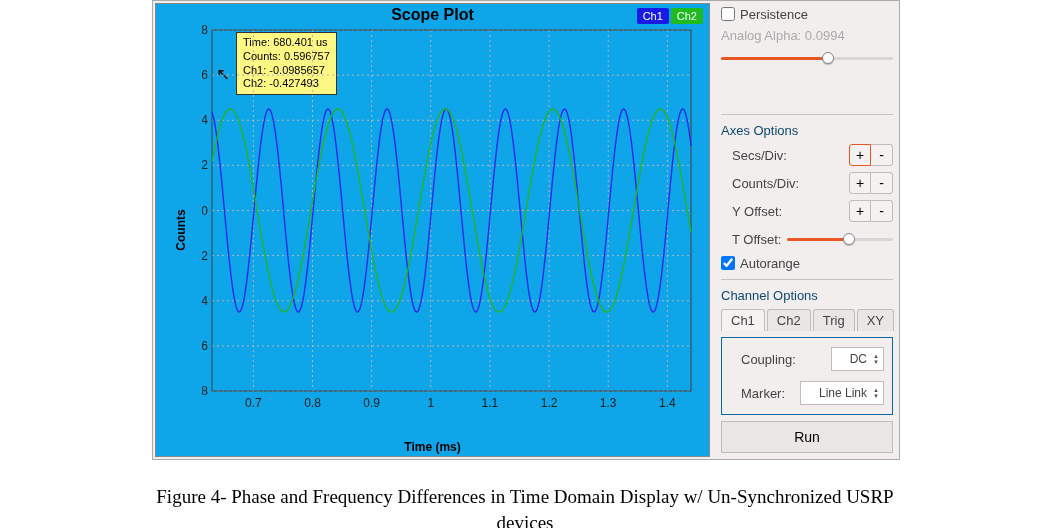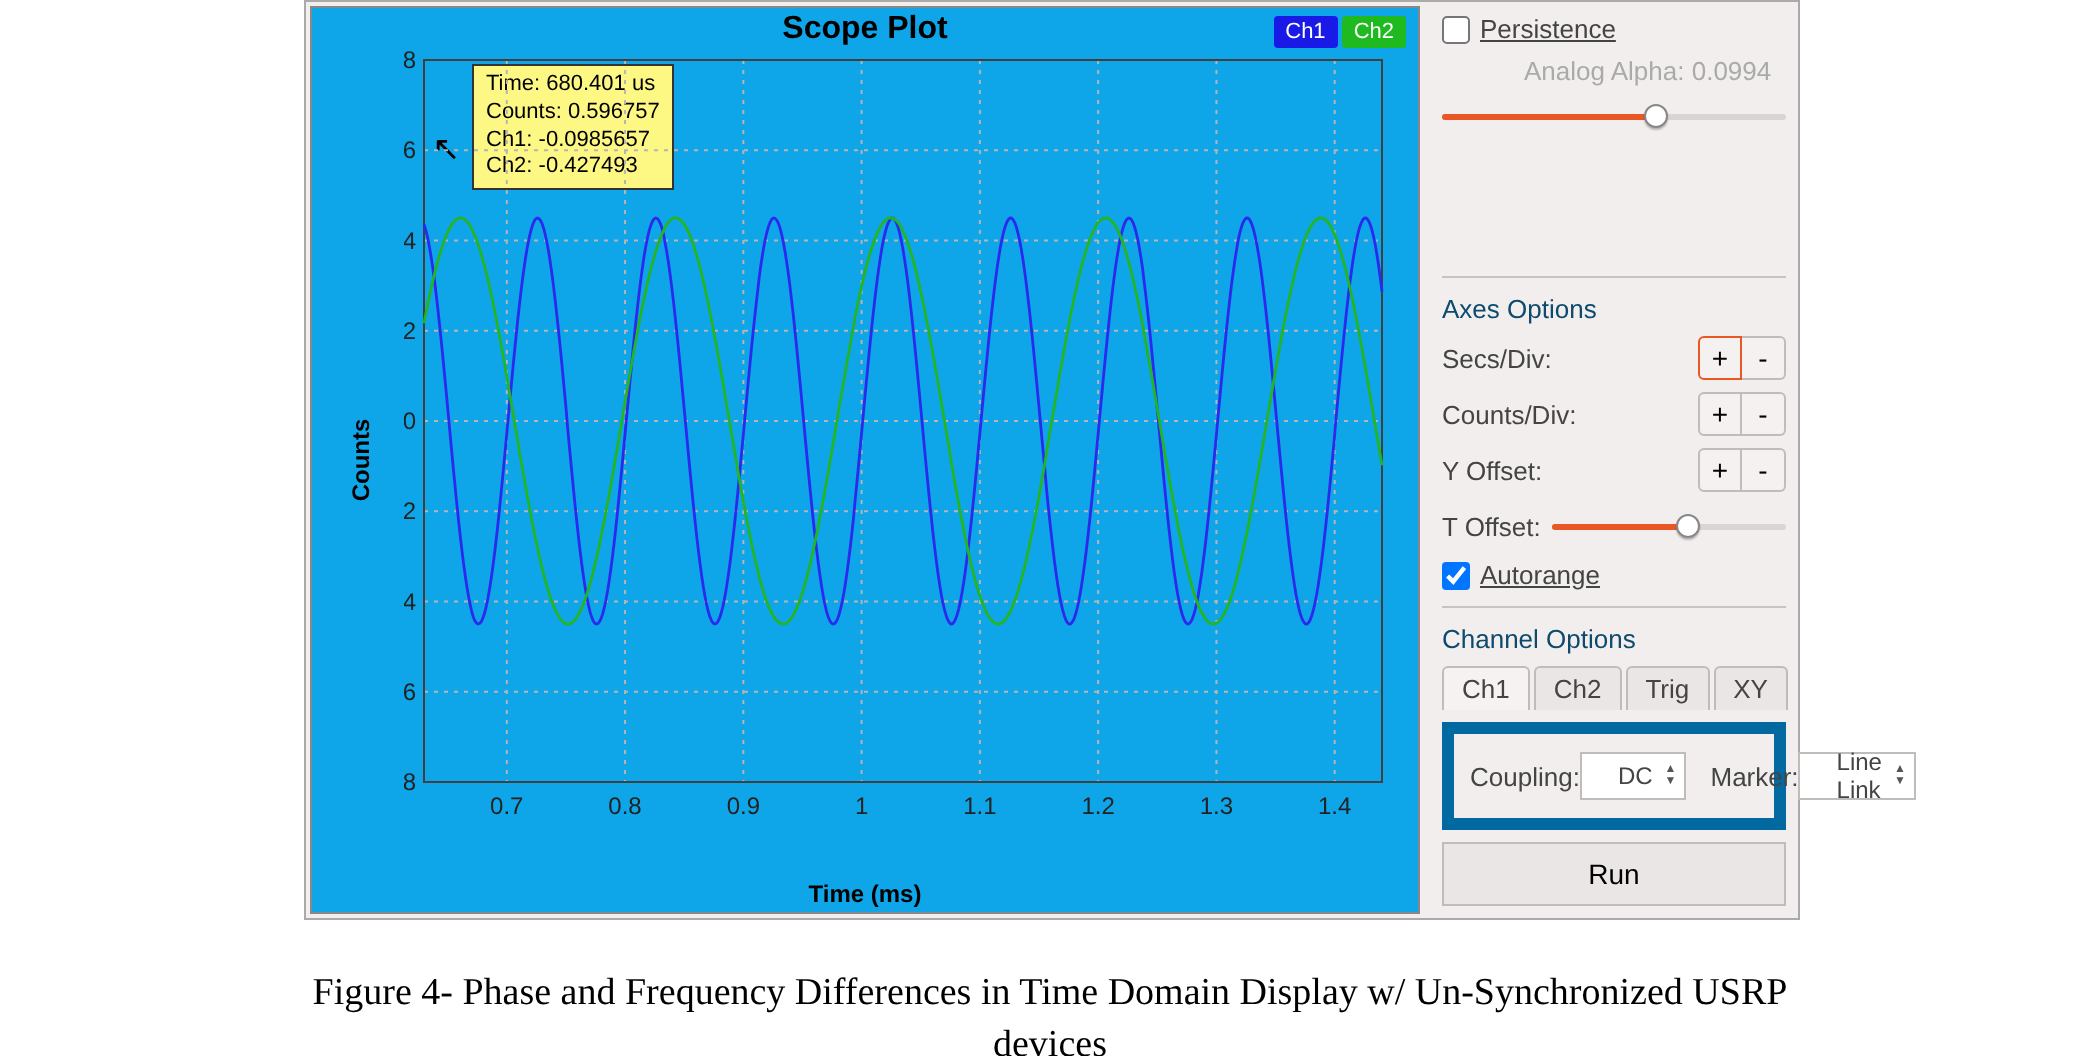--- a/index.html
+++ b/index.html
@@ -21,37 +21,37 @@
   .ch1-line { stroke: #2a2aee; stroke-width: 1.4; fill: none; }
   .ch2-line { stroke: #24b524; stroke-width: 1.4; fill: none; }
   .ylabel { position: absolute; left: 4px; top: 50%; transform: translateY(-50%) rotate(-90deg); transform-origin: center; font-size: 12px; font-weight: bold; }
   .xlabel { position: absolute; bottom: 2px; left: 0; right: 0; text-align: center; font-size: 12px; font-weight: bold; }
   .tooltip { position: absolute; left: 80px; top: 28px; background: #fdf784; border: 1px solid #333; padding: 3px 6px; font-size: 11px; line-height: 1.25; }
   .cursor-icon { position: absolute; left: 60px; top: 60px; font-size: 17px; pointer-events: none; }
 
   .side-col { width: 188px; height: 100%; padding: 6px 8px; font-size: 13px; color: #444; display: flex; flex-direction: column; gap: 6px; }
   .hr { border-top: 1px solid #c7c3c1; margin: 2px 0; }
   .sect-title { font-weight: normal; color: #0c4a6e; font-size: 13px; }
-  .row { display: flex; align-items: center; justify-content: space-between; height: 22px; }
-  .chk { display: inline-flex; align-items: flex-end; gap: 5px; text-decoration: underline; }
+  .row { display: flex; align-items: center; justify-content: space-between; height: 22px; margin-left: 11px; }
+  .chk { display: inline-flex; align-items: flex-start; gap: 5px; }
   .chk input { width: 14px; height: 14px; }
-  .disabled { color: #aaa; margin-left: 41px; }
+  .disabled { color: #aaa; }
   .slider { position: relative; flex: 1; height: 18px; }
   .slider-track { position: absolute; top: 8px; left: 0; right: 0; height: 3px; background: #d9d5d4; border-radius: 2px; }
   .slider-fill { position: absolute; top: 8px; left: 0; height: 3px; background: #e95725; border-radius: 2px; }
   .slider-thumb { position: absolute; top: 3px; width: 12px; height: 12px; border-radius: 50%; background: #fff; border: 1px solid #888; box-shadow: 0 1px 1px rgba(0,0,0,.25); }
   .pm { display: flex; }
   .pm button { width: 22px; height: 22px; border: 1px solid #c0bcbb; background: #f5f1f0; font-size: 14px; line-height: 1; cursor: pointer; }
   .pm button.active { border-color: #e95725; }
   .pm button:first-child { border-top-left-radius: 3px; border-bottom-left-radius: 3px; }
   .pm button:last-child  { border-left: none; border-top-right-radius: 3px; border-bottom-right-radius: 3px; }
   .tabs { display: flex; gap: 2px; }
   .tab { border: 1px solid #c0bcbb; background: #eae6e5; padding: 3px 9px; font-size: 13px; border-bottom: none; border-radius: 3px 3px 0 0; cursor: pointer; }
   .tab.active { background: #f6f2f1; }
-  .tab-body { border: 6px solid #0369a1; padding: 10px 8px; display: flex; flex-direction: row; gap: 12px; }
+  .tab-body { border: 1px solid #0369a1; padding: 10px 8px; display: flex; flex-direction: column; gap: 12px; }
   .combo { display: flex; align-items: center; border: 1px solid #c0bcbb; background: #fff; height: 24px; padding: 0 4px 0 18px; font-size: 12px; gap: 6px; }
   .combo .spin { display: flex; flex-direction: column; font-size: 6px; line-height: 6px; color: #555; }
   .run-btn { margin-top: auto; height: 32px; background: #eae6e5; border: 1px solid #c0bcbb; font-size: 14px; cursor: pointer; }
 
   .caption { position: absolute; left: 0; right: 0; top: 484px; text-align: center; font-family: Liberation Serif, serif; font-size: 19px; line-height: 1.35; }
 </style>
 </head>
 <body>
 
 <div class="wrap">

